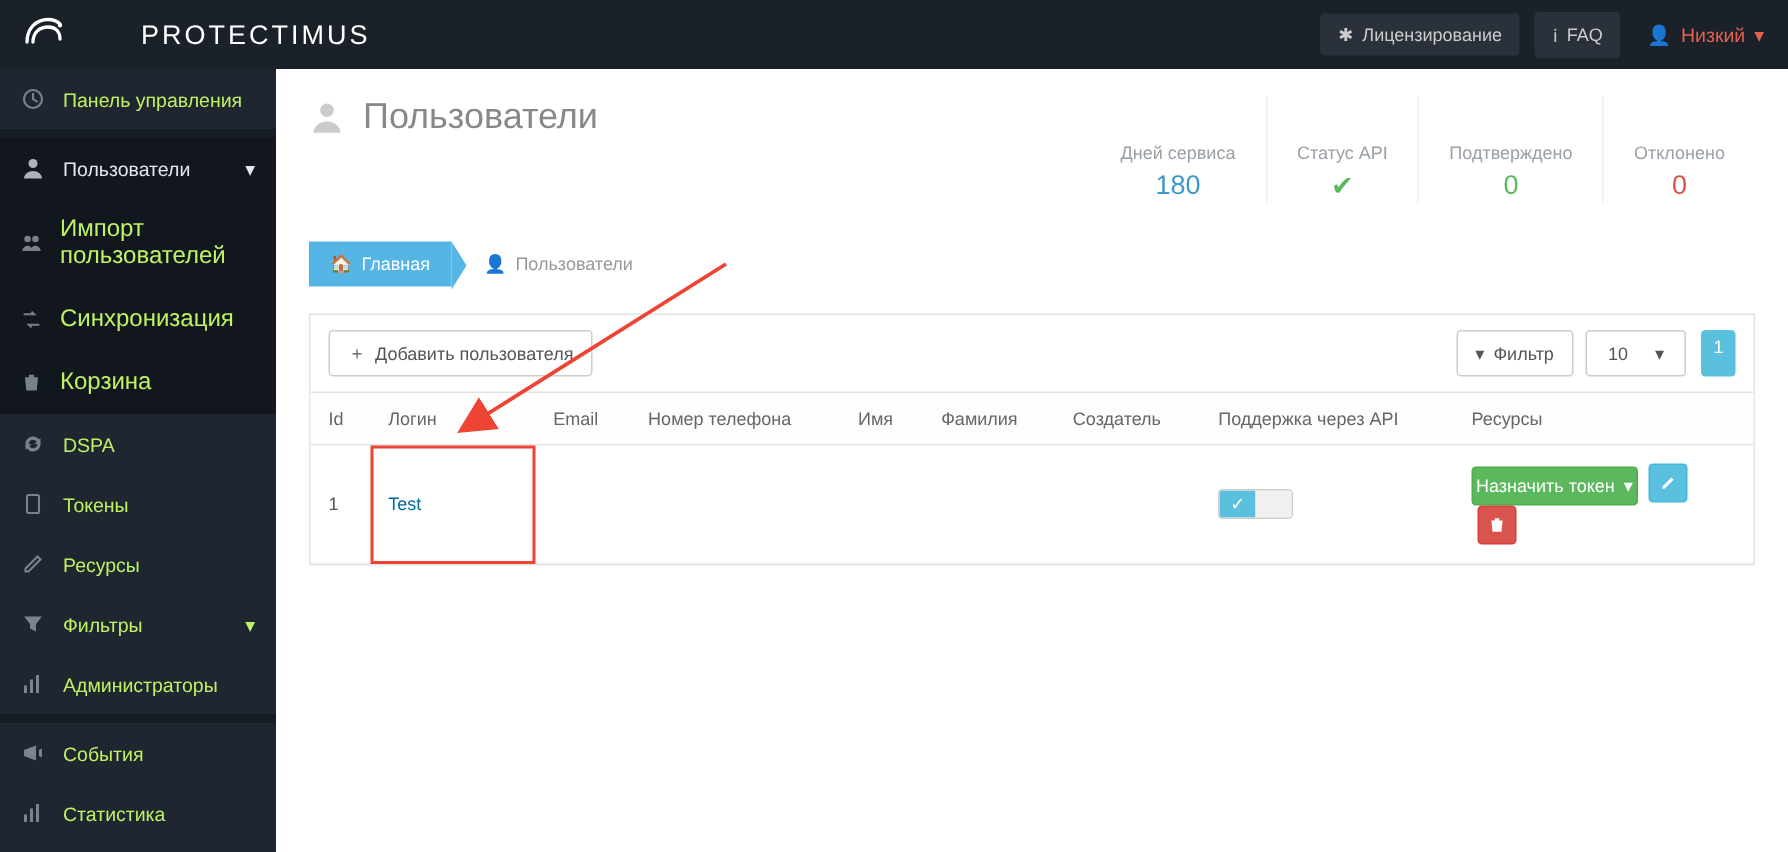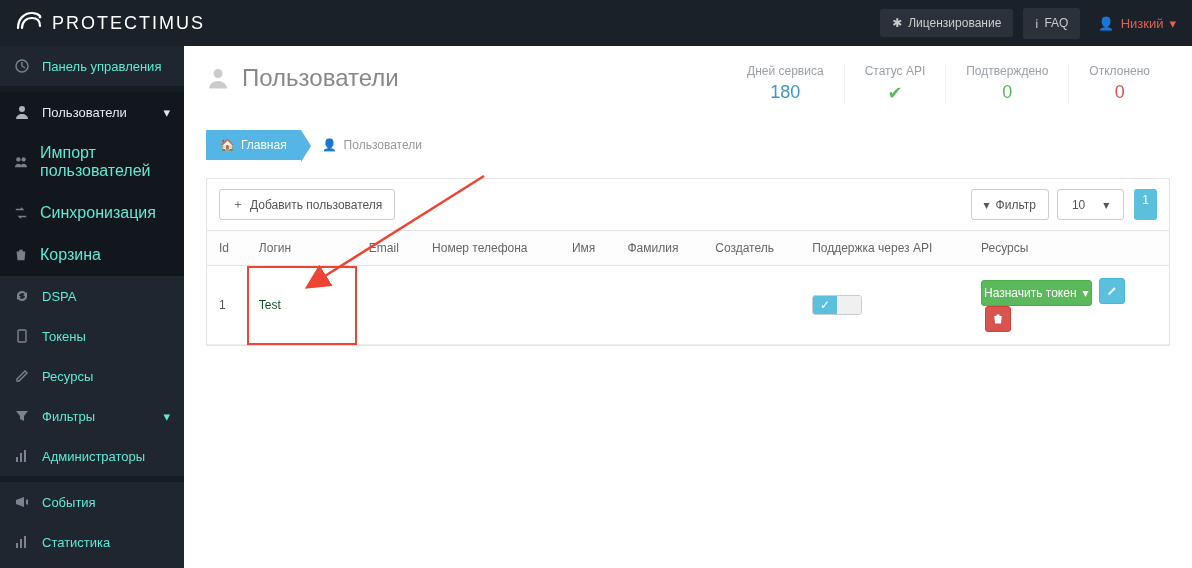--- a/index.html
+++ b/index.html
@@ -1,45 +1,45 @@
 <!DOCTYPE html>
 <html><head>
 <meta charset="utf-8">
 <style>
 * { margin: 0; padding: 0; box-sizing: border-box; font-family: "Helvetica Neue", Arial, sans-serif; }
 body { background: #f5f5f5; width: 1192px; height: 568px; overflow: hidden; font-size: 13px; color: #555; }
 
 
 .topbar { height: 46px; background: #1a2129; display: flex; align-items: center; padding: 0 16px; }
-.logo { display: flex; align-items: center; color: #fff; font-weight: 300; letter-spacing: 2px; font-size: 18px; }
+.logo { display: flex; align-items: center; color: #fff; font-weight: 300; letter-spacing: 2px; font-size: 18px; gap: 42px; }
 .logo svg { margin-right: 6px; }
 .topbar-spacer { flex: 1; }
 .topbar-btn { background: #2a313a; color: #ccc; border: none; padding: 7px 12px; margin-left: 10px; font-size: 12px; border-radius: 3px; cursor: pointer; display: inline-flex; align-items: center; gap: 6px; }
 .topbar-user { color: #e46050; margin-left: 18px; display: inline-flex; align-items: center; gap: 6px; font-size: 13px; cursor: pointer; }
 
 
 .layout { display: flex; height: calc(100% - 46px); }
 .sidebar { width: 184px; background: #1f262f; color: #aaa; display: flex; flex-direction: column; }
-.sidebar-item { display: flex; align-items: center; gap: 12px; padding: 12px 14px; font-size: 13px; color: #5eead4; cursor: pointer; }
+.sidebar-item { display: flex; align-items: center; gap: 12px; padding: 12px 14px; font-size: 13px; color: #bef264; cursor: pointer; }
 .sidebar-item.active { background: #12171e; color: #e3e7ed; }
 .sidebar-item.sub { padding-left: 14px; font-size: 16px; background: #12171e; }
 .sidebar-sep { height: 6px; background: #161c24; }
 .sidebar-item svg { flex-shrink: 0; opacity: .75; }
 .caret { margin-left: auto; }
 
 .main { flex: 1; background: #fff; padding: 18px 22px; overflow: auto; position: relative; }
 
 
 .page-header { display: flex; align-items: flex-start; margin-bottom: 26px; }
 .page-title { display: flex; align-items: center; gap: 12px; font-size: 24px; color: #888; font-weight: 400; }
 .page-title svg { opacity: .6; }
 .stats { margin-left: auto; display: flex; gap: 0; }
 .stat { padding: 0 20px; text-align: center; border-left: 1px solid #eee; }
 .stat:first-child { border-left: none; }
-.stat-label { font-size: 12px; color: #9aa0a6; }
+.stat-label { font-size: 12px; color: #9aa0a6; margin-top: 31px; }
 .stat-value { font-size: 18px; margin-top: 4px; }
 .stat-value.blue { color: #3c98c8; }
 .stat-value.green { color: #5cb85c; }
 .stat-value.red { color: #d9534f; }
 
 
 .breadcrumb { margin-bottom: 18px; display: flex; align-items: center; }
 .bc-home { background: #55b5e5; color: #fff; padding: 8px 14px; font-size: 12px; display: inline-flex; align-items: center; gap: 6px; position: relative; }
 .bc-home::after { content: ""; position: absolute; right: -10px; top: 0; border-left: 10px solid #55b5e5; border-top: 16px solid transparent; border-bottom: 16px solid transparent; }
 .bc-current { margin-left: 22px; color: #999; font-size: 12px; display: inline-flex; align-items: center; gap: 6px; }
@@ -49,21 +49,21 @@
 .toolbar { display: flex; padding: 10px 12px; border-bottom: 1px solid #e3e3e3; }
 .btn { padding: 6px 12px; font-size: 12px; background: #fff; border: 1px solid #ccc; border-radius: 3px; cursor: pointer; display: inline-flex; align-items: center; gap: 6px; color: #555; }
 .toolbar .spacer { flex: 1; }
 .select { padding: 6px 14px; border: 1px solid #ccc; border-radius: 3px; background: #fff; font-size: 12px; color: #555; display: inline-flex; align-items: center; gap: 18px; margin-left: 8px; }
 .page-ind { background: #5bc0de; color: #fff; border-radius: 3px; padding: 4px 8px; font-size: 12px; margin-left: 10px; min-width: 22px; text-align: center; }
 
 
 table { width: 100%; border-collapse: collapse; }
 th { text-align: left; font-weight: normal; padding: 10px 12px; font-size: 12px; color: #666; border-bottom: 1px solid #e3e3e3; background: #fdfdfd; }
 td { padding: 12px; font-size: 12px; border-bottom: 1px solid #eee; }
-td.link { color: #14532d; cursor: pointer; }
+td.link { color: #0369a1; cursor: pointer; }
 .highlight-box { outline: 2px solid #e43; outline-offset: -2px; }
 
 
 .toggle { display: inline-flex; border-radius: 3px; overflow: hidden; border: 1px solid #ccc; }
 .toggle span { width: 24px; height: 18px; display: inline-flex; align-items: center; justify-content: center; }
 .toggle span.on { background: #5bc0de; color: #fff; }
 .toggle span.off { background: #f0f0f0; }
 
 
 .btn-green { background: #5cb85c; color: #fff; padding: 5px 2px; border: 1px solid #4cae4c; border-radius: 3px; cursor: pointer; font-size: 12px; display: inline-flex; align-items: center; gap: 6px; }

